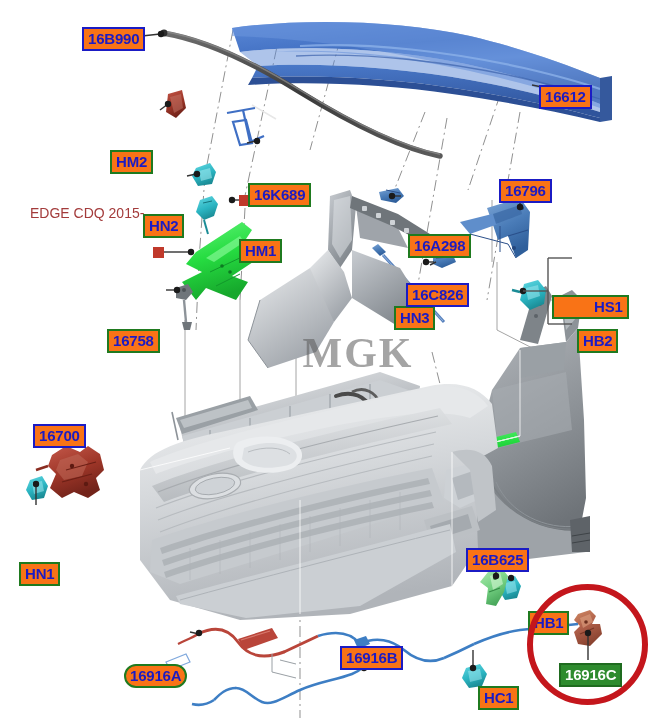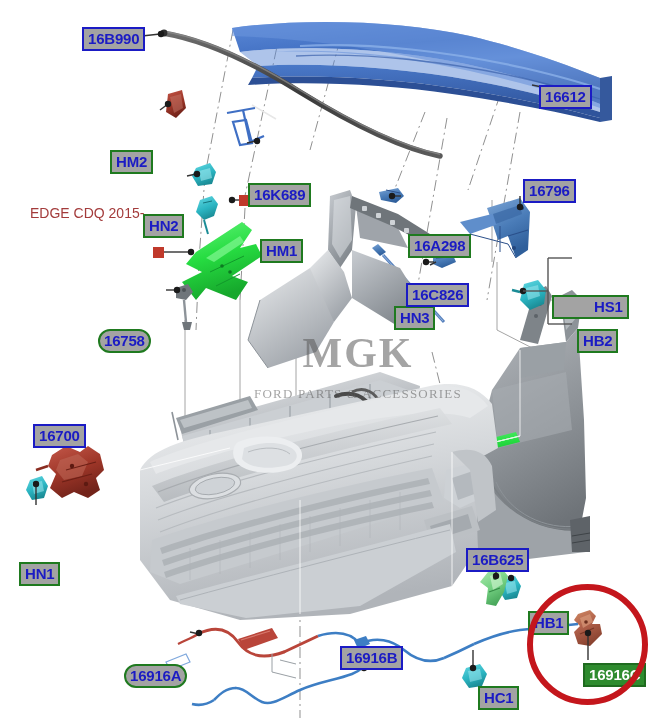--- a/index.html
+++ b/index.html
@@ -5,21 +5,21 @@
 <style>
   html,body{margin:0;padding:0;background:#fff;}
   body{font-family:"Liberation Sans",sans-serif;}
   #stage{position:relative;width:654px;height:720px;background:#ffffff;overflow:hidden;}
   #artwork{position:absolute;left:0;top:0;width:654px;height:720px;}
 
   
   .lbl{
     position:absolute;
     box-sizing:border-box;
-    background:#a3a3a3;
+    background:#f97316;
     color:#1b1bc4;
     font-family:"Liberation Sans",sans-serif;
     font-weight:bold;
     font-size:15px;
     line-height:1;
     letter-spacing:-0.2px;
     padding:2px 4px 3px 4px;
     white-space:nowrap;
     border:2px solid #1b1bc4;
     z-index:40;
@@ -557,44 +557,43 @@
       <path d="M548,324 L572,324"></path>
     </g>
 
     <g stroke="#333333" stroke-width="1.4" fill="none">
       <path d="M430,265 L436,262"></path>
     </g>
   </svg>
 
   <div id="wm">
     <div class="wm-main">MGK</div>
-    <div class="wm-sub">FORD PARTS &amp; ACCESSORIES</div>
   </div>
 
   <div class="note" style="left:30px; top:205px;">EDGE CDQ 2015-</div>
 
   <div id="circle"></div>
 
   <div id="labels">
       <div class="lbl" style="left: 82px; top: 27px;">16B990</div>
       <div class="lbl" style="left: 539px; top: 85px;">16612</div>
       <div class="lbl fast" style="left: 110px; top: 102px;">HM2</div>
       <div class="lbl fast" style="left: 248px; top: 135px;">16K689</div>
       <div class="lbl fast" style="left: 143px; top: 166px;">HN2</div>
-      <div class="lbl fast" style="left: 260px; top: 191px;">HM1</div>
+      <div class="lbl fast" style="left: 239px; top: 191px;">HM1</div>
       <div class="lbl fast" style="left: 408px; top: 186px;">16A298</div>
-      <div class="lbl" style="left: 523px; top: 179px; text-align: right;">16796</div>
+      <div class="lbl" style="left: 499px; top: 179px; text-align: right;">16796</div>
       <div class="lbl fast" style="left: 552px; top: 247px; padding-left: 40px;">HS1</div>
       <div class="lbl fast" style="left: 577px; top: 281px;">HB2</div>
       <div class="lbl fast" style="left: 394px; top: 258px;">HN3</div>
       <div class="lbl" style="left: 398px; top: 283px; margin-left: 8px;">16C826</div>
-      <div class="lbl fast" style="left: 98px; top: 281px; border-radius: 12px;">16758</div>
+      <div class="lbl fast" style="left: 107px; top: 281px;">16758</div>
       <div class="lbl" style="left: 33px; top: 424px;">16700</div>
       <div class="lbl fast" style="left: 19px; top: 514px;">HN1</div>
       <div class="lbl" style="left: 466px; top: 548px;">16B625</div>
       <div class="lbl fast" style="left: 528px; top: 563px;">HB1</div>
       <div class="lbl fast" style="left: 124px; top: 616px; border-radius: 12px;">16916A</div>
       <div class="lbl" style="left: 340px; top: 646px;">16916B</div>
       <div class="lbl fast" style="left: 478px; top: 638px;">HC1</div>
-      <div class="lbl hilite" style="left: 559px; top: 663px; margin-left: 24px;">16916C</div>
+      <div class="lbl hilite" style="left: 559px; top: 663px;">16916C</div>
     </div>
 
 </div>
 
 </body></html>

